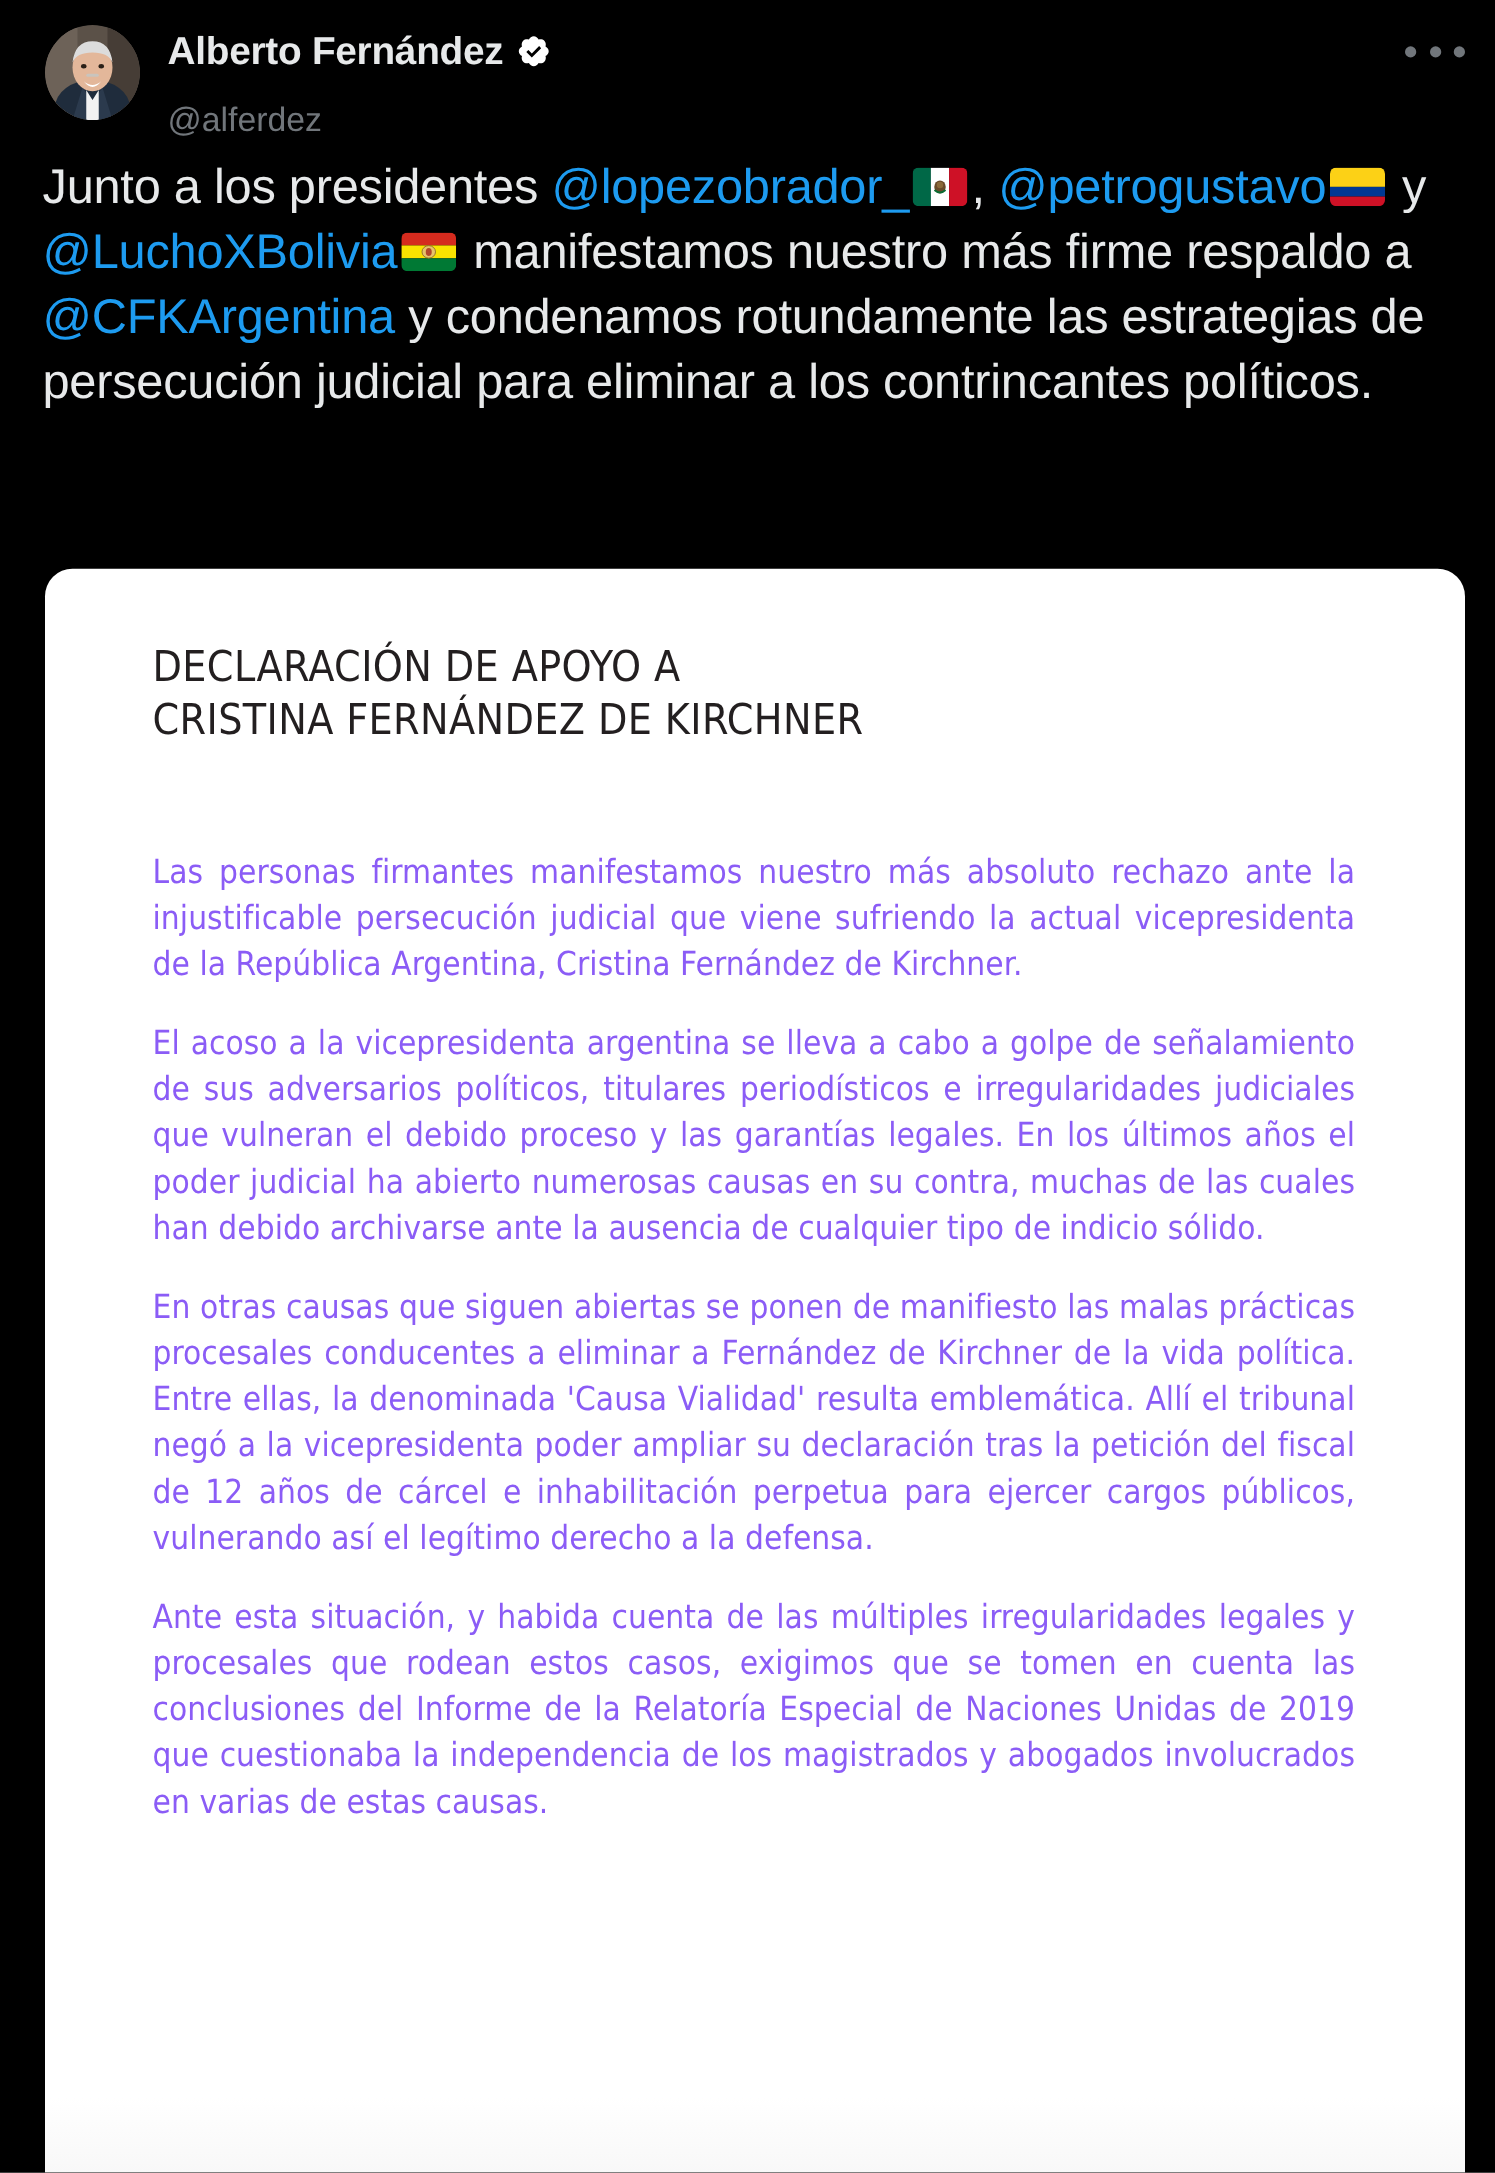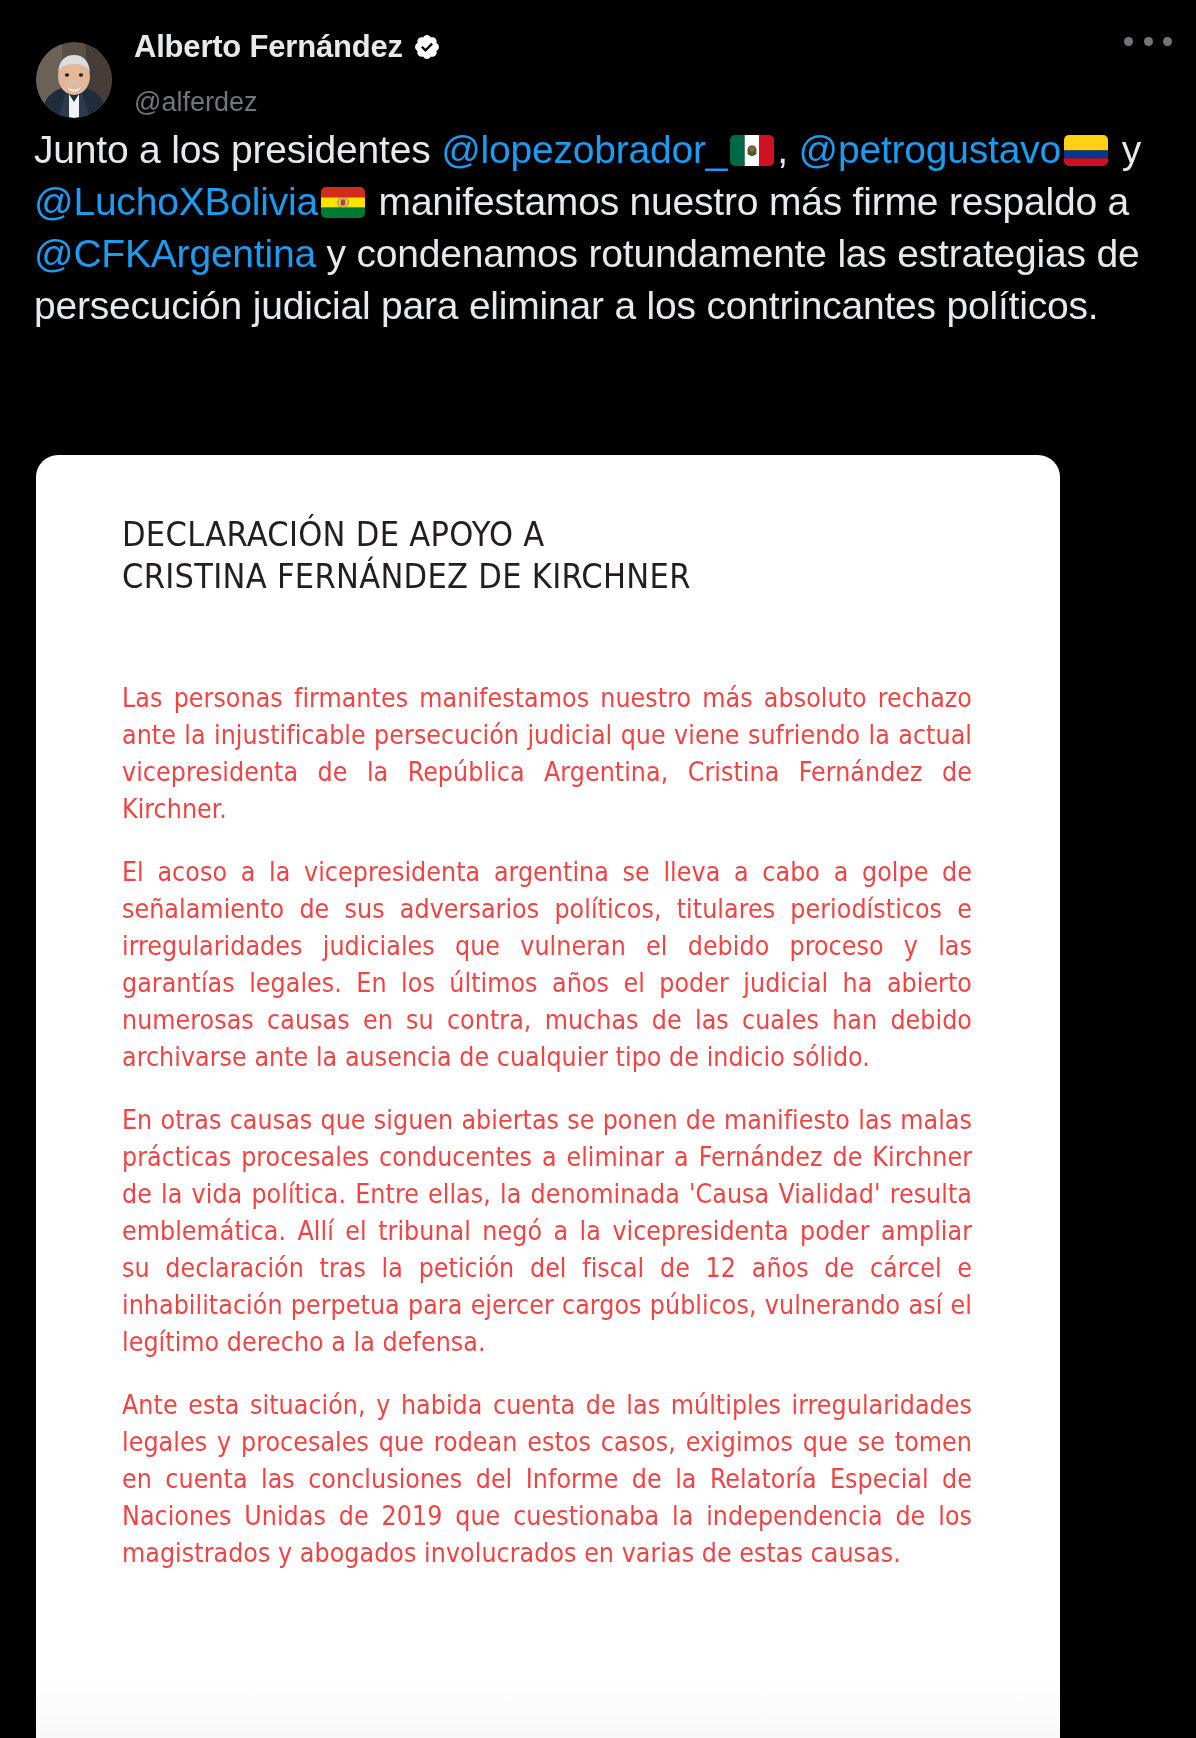--- a/index.html
+++ b/index.html
@@ -12,21 +12,21 @@
   }
 
   body {
     font-family: "Liberation Sans", sans-serif;
     position: relative;
   }
 
   
   .tweet-header {
     display: flex;
-    align-items: flex-end;
+    align-items: flex-start;
     padding: 16px 22px 0 36px;
     position: relative;
     height: 118px;
   }
 
   .avatar {
     width: 76px;
     height: 76px;
     border-radius: 50%;
     flex: 0 0 76px;
@@ -111,21 +111,21 @@
     margin: 0 3px;
     overflow: hidden;
   }
   .flag svg { display: block; width: 100%; height: 100%; }
 
   
   .doc-card {
     position: absolute;
     left: 36px;
     top: 455px;
-    width: 1024px;
+    width: 1136px;
     height: 1283px;
     background: #ffffff;
     border-radius: 22px 22px 0 0;
     overflow: hidden;
   }
 
   .doc-inner {
     padding: 58px 72px 0 86px;
   }
 
@@ -139,21 +139,21 @@
     font-weight: 400;
     white-space: pre-line;
   }
 
   .doc-body {
     margin-top: 82px;
     padding-right: 16px;
   }
 
   .doc-p {
-    color: #ef4444;
+    color: #8b5cf6;
     font-family: "DejaVu Sans Condensed", "Liberation Sans Narrow", "Liberation Sans", sans-serif;
     font-stretch: condensed;
     font-size: 26.5px;
     line-height: 37px;
     text-align: justify;
     margin-bottom: 26px;
     letter-spacing: 0.05px;
   }
   .doc-p:last-child { margin-bottom: 0; }
 

